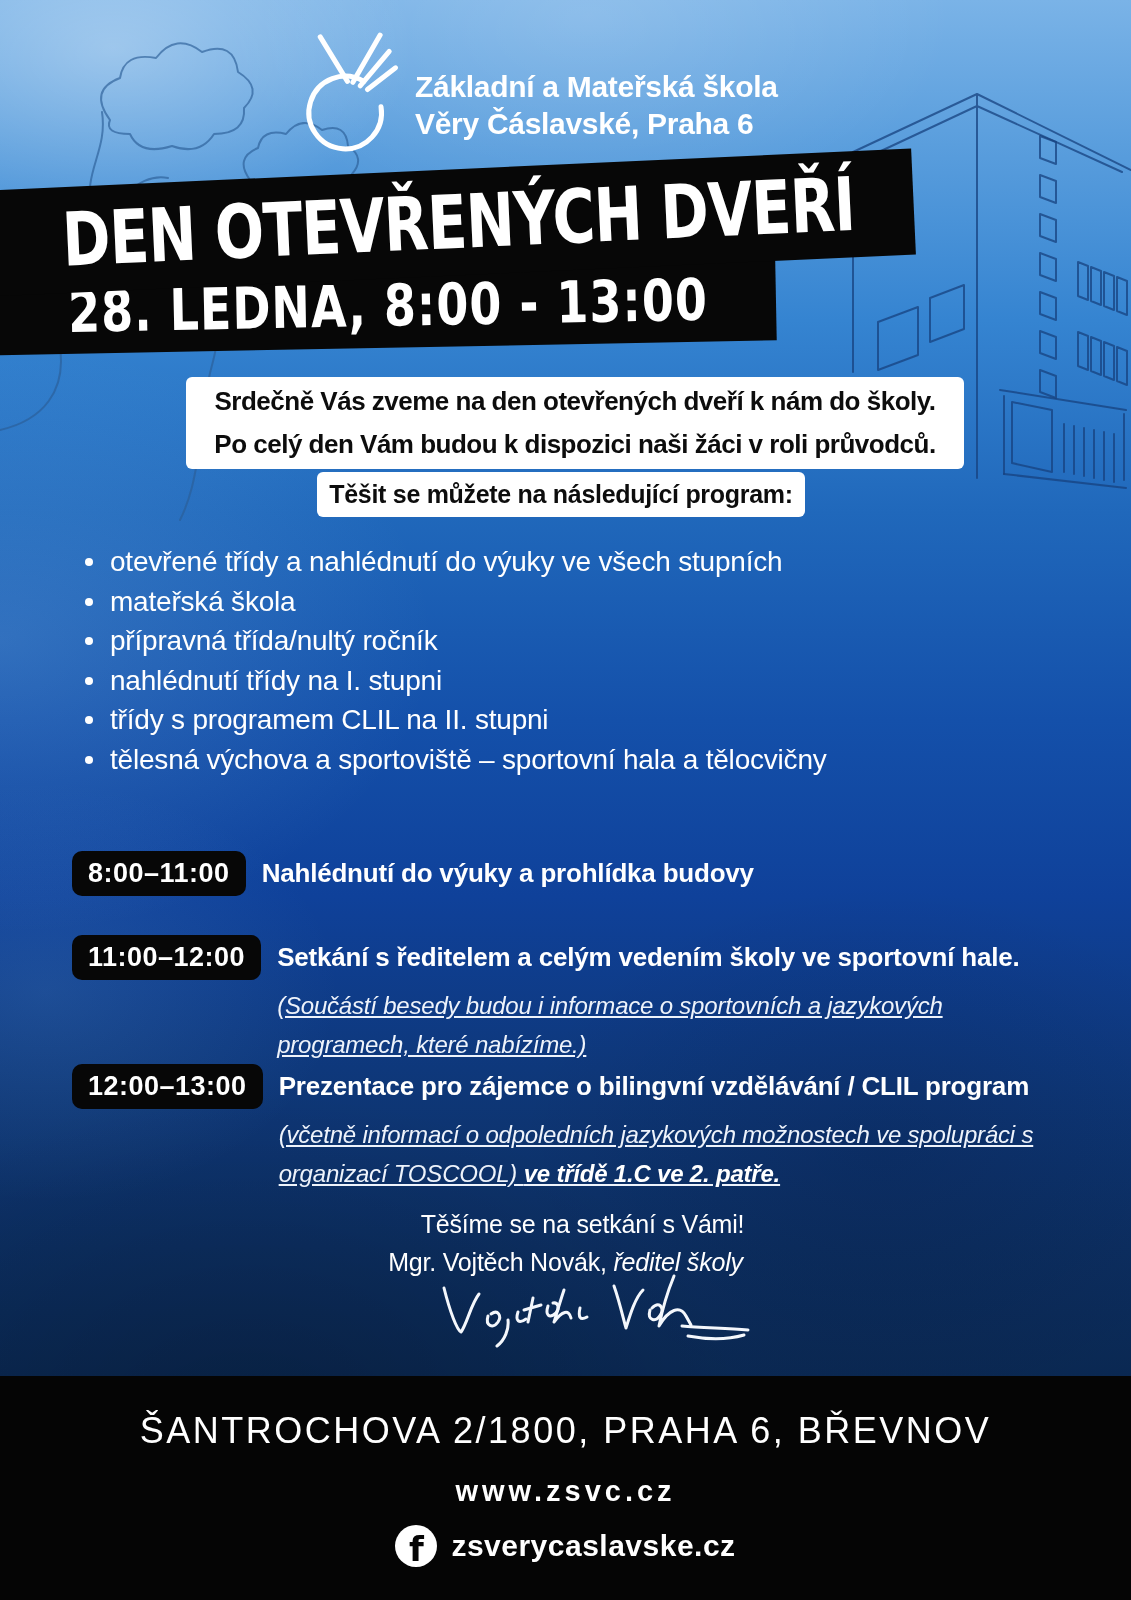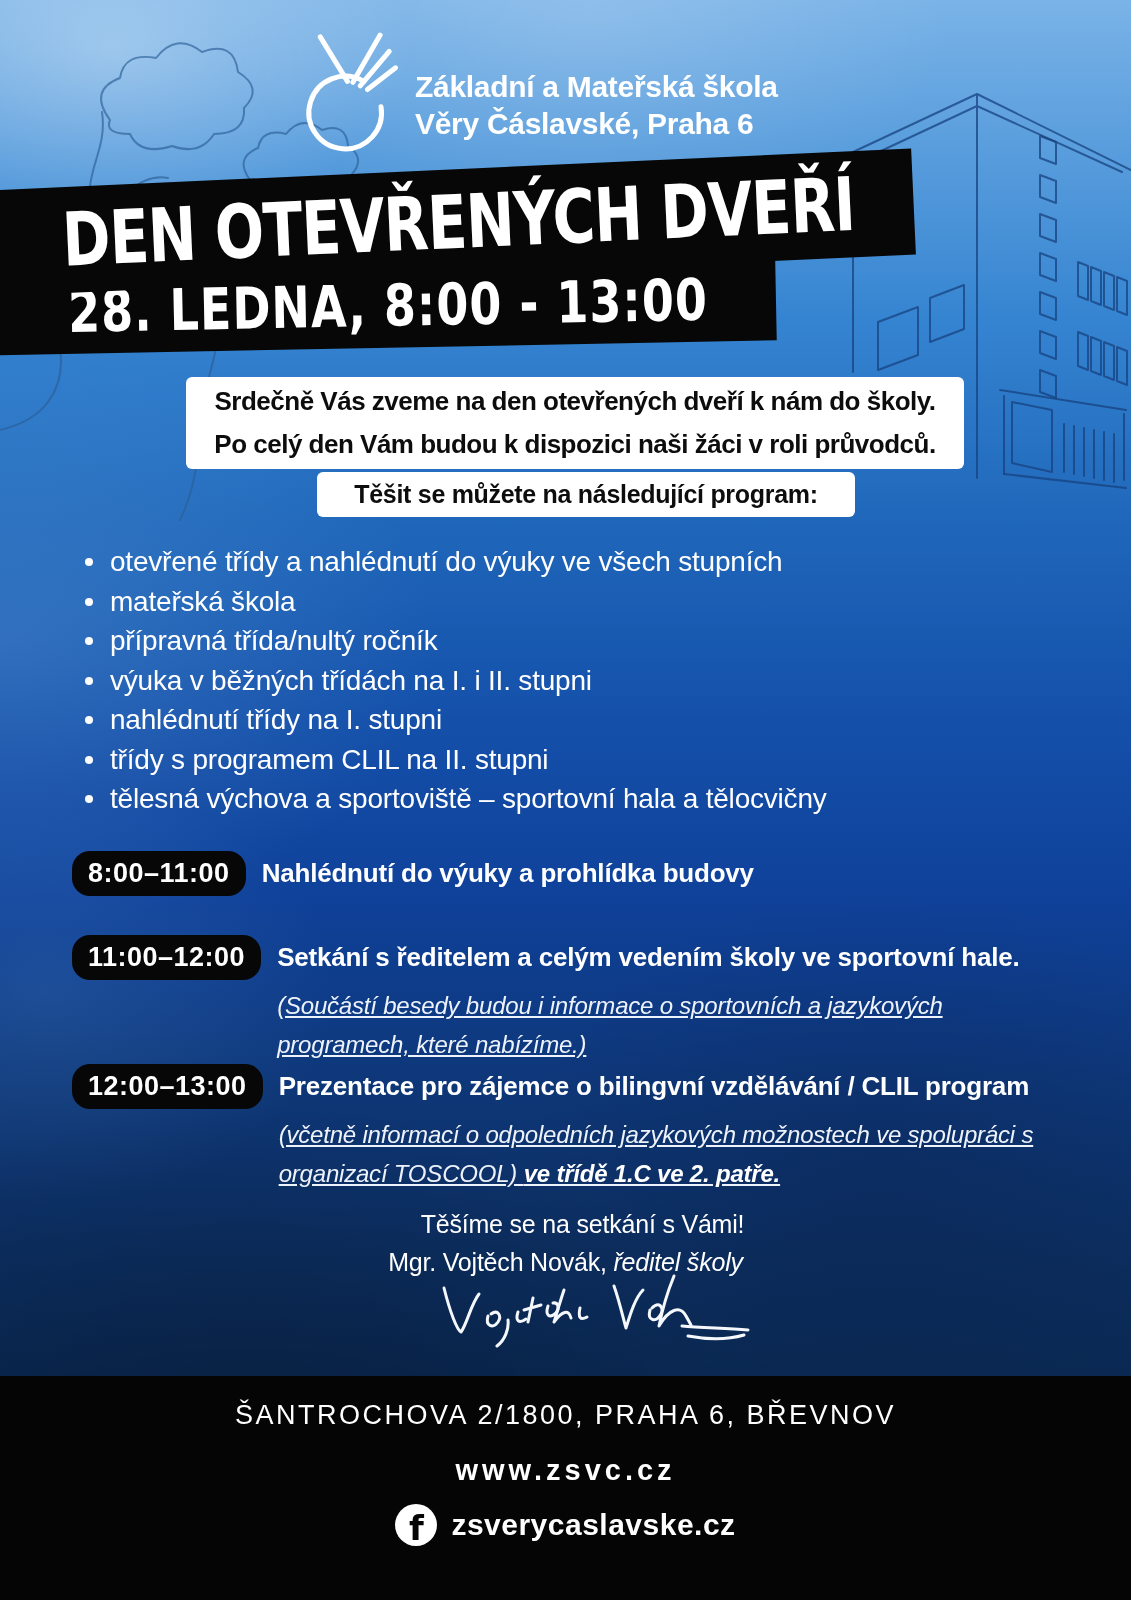--- a/index.html
+++ b/index.html
@@ -30,49 +30,49 @@
   .banner-head .txt{font-family:"DejaVu Sans",sans-serif;font-weight:bold;font-size:58px;color:#fff;
     transform:scaleY(1.28);transform-origin:left center;white-space:nowrap;letter-spacing:-1px;}
   .banner-date{position:absolute;left:-24px;top:264px;width:800px;height:84px;background:#070707;
     transform:rotate(-1.1deg);display:flex;align-items:center;padding-left:92px;box-sizing:border-box;z-index:2;}
   .banner-date .txt{font-family:"DejaVu Sans",sans-serif;font-weight:bold;font-size:46px;color:#fff;
     transform:scaleY(1.25);transform-origin:left center;white-space:nowrap;letter-spacing:1px;}
 
   .intro{position:absolute;left:186px;top:377px;width:778px;height:92px;background:#fff;border-radius:6px;
     display:flex;flex-direction:column;justify-content:center;align-items:center;z-index:2;}
   .intro .l{font-weight:bold;font-size:26px;line-height:43px;color:#0d0d0d;letter-spacing:-.5px;white-space:nowrap;}
-  .program-head{position:absolute;left:317px;top:472px;width:538px;height:45px;background:#fff;border-radius:6px;
+  .program-head{position:absolute;left:317px;top:472px;width:488px;height:45px;background:#fff;border-radius:6px;
     display:flex;align-items:center;justify-content:center;z-index:2;}
   .program-head .l{font-weight:bold;font-size:25px;color:#0d0d0d;letter-spacing:-.3px;white-space:nowrap;}
 
   .bullets{position:absolute;left:80px;top:542px;z-index:2;list-style:none;margin:0;padding:0;}
   .bullets li{position:relative;padding-left:30px;color:#fff;font-size:28px;line-height:39.5px;letter-spacing:-.2px;white-space:nowrap;}
   .bullets li::before{content:"";position:absolute;left:5px;top:16px;width:8px;height:8px;border-radius:50%;background:#fff;}
 
   .srow{position:absolute;left:72px;display:flex;align-items:flex-start;z-index:2;}
   .srow.r1{top:851px;} .srow.r2{top:935px;} .srow.r3{top:1064px;}
-  .pill{background:#070707;color:#fff;font-weight:bold;font-size:27px;padding:7px 16px;border-radius:18px;
+  .pill{background:#070707;color:#fff;font-weight:bold;font-size:27px;padding:7px 16px;border-radius:10px;
     min-width:138px;text-align:center;white-space:nowrap;letter-spacing:.5px;}
   .scol{margin-left:16px;padding-top:7px;}
   .stitle{color:#fff;font-weight:bold;font-size:26px;letter-spacing:-.2px;white-space:nowrap;}
   .snote{margin-top:13px;color:#eef3fb;font-style:italic;font-size:24px;line-height:39px;max-width:700px;letter-spacing:-.2px;text-decoration:underline;}
   .srow.r3 .snote{max-width:812px;}
   .snote .bold{font-weight:bold;color:#fff;}
   .snote:empty{display:none;}
 
   .signoff{position:absolute;left:0;top:1210px;width:100%;text-align:center;color:#fff;z-index:2;}
   .signoff .s1{font-size:25px;letter-spacing:-.2px;margin-left:34px;}
   .signoff .s2{margin-top:9px;font-size:25px;letter-spacing:-.2px;}
   .signoff .role{font-style:italic;}
   .signature{position:absolute;left:430px;top:1270px;width:340px;height:84px;z-index:2;}
   .signature path{fill:none;stroke:#f4f7fc;stroke-width:3;stroke-linecap:round;stroke-linejoin:round;}
 
   .footer{position:absolute;left:0;top:1376px;width:100%;height:224px;background:#050505;z-index:4;
     display:flex;flex-direction:column;align-items:center;}
-  .addr{margin-top:24px;color:#fff;font-size:27px;letter-spacing:2.5px;white-space:nowrap;}
+  .addr{margin-top:34px;color:#fff;font-size:36px;letter-spacing:2.5px;white-space:nowrap;}
   .web{margin-top:23px;color:#fff;font-weight:bold;font-size:29px;letter-spacing:4px;white-space:nowrap;}
   .fbline{margin-top:17px;display:flex;align-items:center;gap:14px;}
   .fbicon{width:42px;height:42px;border-radius:50%;background:#fff;color:#050505;display:flex;align-items:center;
     justify-content:center;font-weight:bold;font-size:34px;font-family:"DejaVu Sans",sans-serif;}
   .fbicon span{transform:translateY(3px);}
   .fbtext{color:#fff;font-weight:bold;font-size:30px;letter-spacing:.5px;}
 </style>
 </head>
 <body>
 
@@ -125,21 +125,20 @@
   </div>
 
   <div class="program-head">
     <div class="l">Těšit se můžete na následující program:</div>
   </div>
 
   <ul class="bullets">
     <li><span>otevřené třídy a nahlédnutí do výuky ve všech stupních</span></li>
     <li><span>mateřská škola</span></li>
     <li><span>přípravná třída/nultý ročník</span></li>
-    <li><span>výuka v běžných třídách na I. i II. stupni</span></li>
     <li><span>nahlédnutí třídy na I. stupni</span></li>
     <li><span>třídy s programem CLIL na II. stupni</span></li>
     <li><span>tělesná výchova a sportoviště – sportovní hala a tělocvičny</span></li>
   </ul>
 
   <div class="srow r1">
     <div class="pill">8:00–11:00</div>
     <div class="scol">
       <div class="stitle">Nahlédnutí do výuky a prohlídka budovy</div>
 

